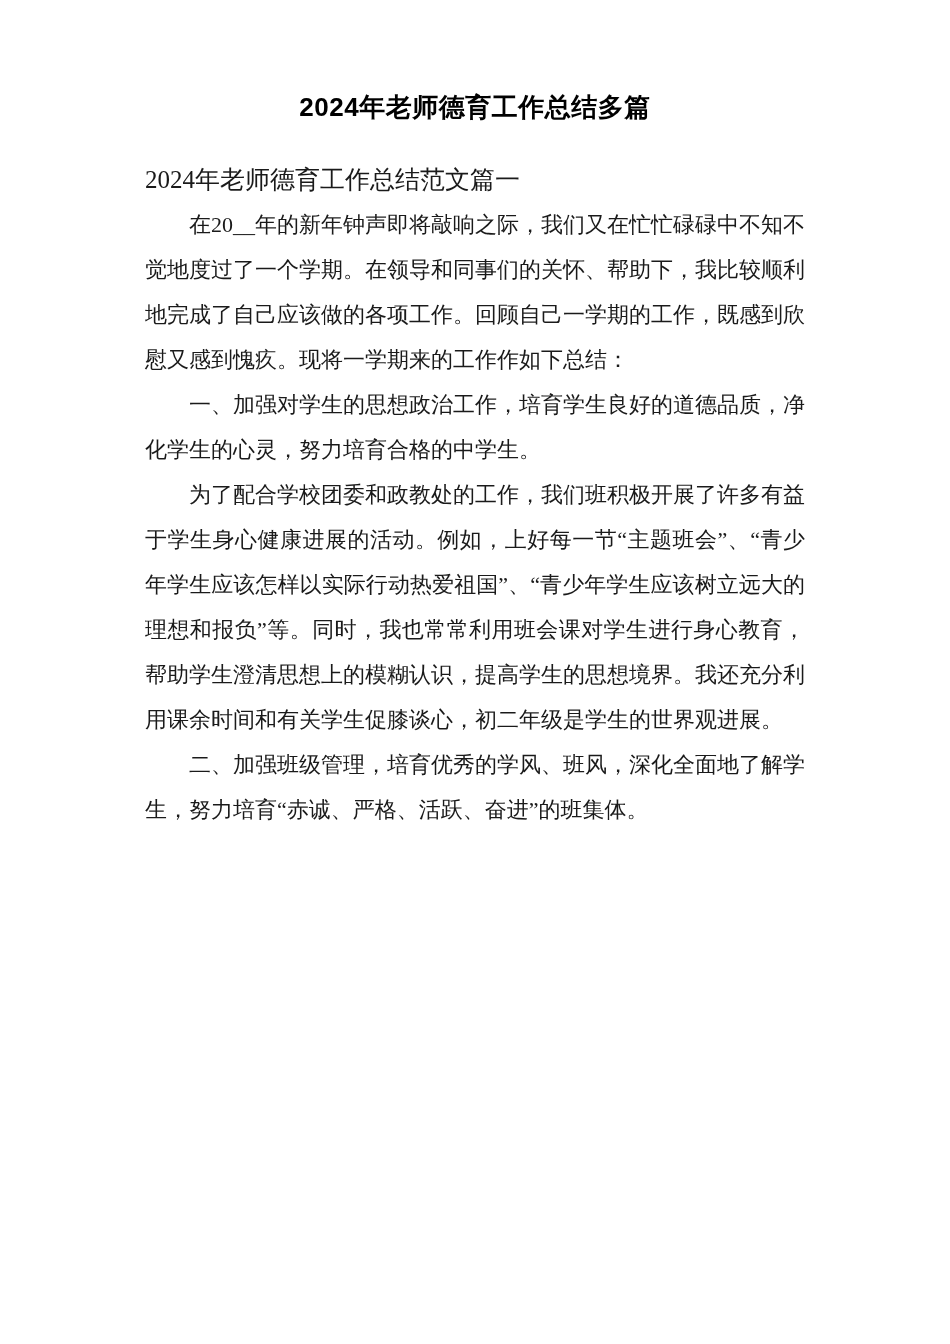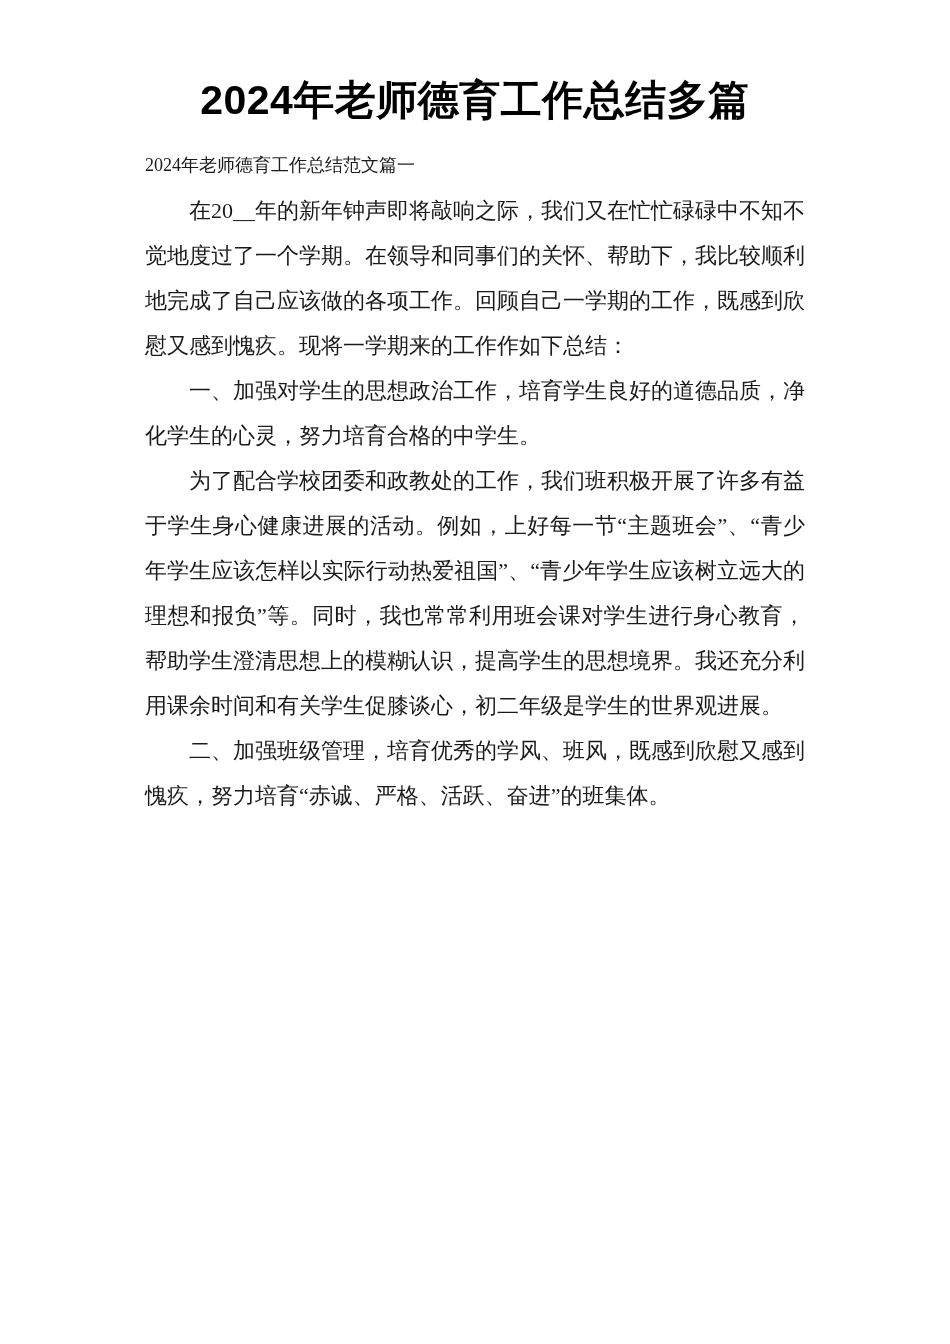--- a/index.html
+++ b/index.html
@@ -21,33 +21,33 @@
   #content {
     position: absolute;
     left: 145px;
     top: 0;
     width: 660px;
   }
 
   .doc-title {
     font-family: "Liberation Sans", "DejaVu Sans", sans-serif;
     font-weight: bold;
-    font-size: 41px;
+    font-size: 26px;
     line-height: 1.2;
     color: #000000;
     text-align: center;
-    margin: 0;
+    margin: 16px;
     padding-top: 76px;
     letter-spacing: 0.5px;
     white-space: nowrap;
   }
 
   .subtitle {
     font-family: "Liberation Serif", "DejaVu Serif", serif;
-    font-size: 18px;
+    font-size: 25px;
     line-height: 45px;
     color: #1a1a1a;
     text-align: left;
     margin: 0;
     padding-top: 18px;
   }
 
   .body-par {
     font-family: "Liberation Serif", "DejaVu Serif", serif;
     font-size: 22px;
@@ -75,17 +75,17 @@
     <h1 class="doc-title">2024年老师德育工作总结多篇</h1>
 
     <p class="subtitle">2024年老师德育工作总结范文篇一</p>
 
     <p class="body-par">在20__年的新年钟声即将敲响之际，我们又在忙忙碌碌中不知不觉地度过了一个学期。在领导和同事们的关怀、帮助下，我比较顺利地完成了自己应该做的各项工作。回顾自己一学期的工作，既感到欣慰又感到愧疚。现将一学期来的工作作如下总结：</p>
 
     <p class="body-par">一、加强对学生的思想政治工作，培育学生良好的道德品质，净化学生的心灵，努力培育合格的中学生。</p>
 
     <p class="body-par">为了配合学校团委和政教处的工作，我们班积极开展了许多有益于学生身心健康进展的活动。例如，上好每一节“主题班会”、“青少年学生应该怎样以实际行动热爱祖国”、“青少年学生应该树立远大的理想和报负”等。同时，我也常常利用班会课对学生进行身心教育，帮助学生澄清思想上的模糊认识，提高学生的思想境界。我还充分利用课余时间和有关学生促膝谈心，初二年级是学生的世界观进展。</p>
 
-    <p class="body-par">二、加强班级管理，培育优秀的学风、班风，既感到欣慰又感到愧疚，努力培育“赤诚、严格、活跃、奋进”的班集体。</p>
+    <p class="body-par">二、加强班级管理，培育优秀的学风、班风，深化全面地了解学生，努力培育“赤诚、严格、活跃、奋进”的班集体。</p>
 
 
   </div>
 </div>
 
 </body></html>

